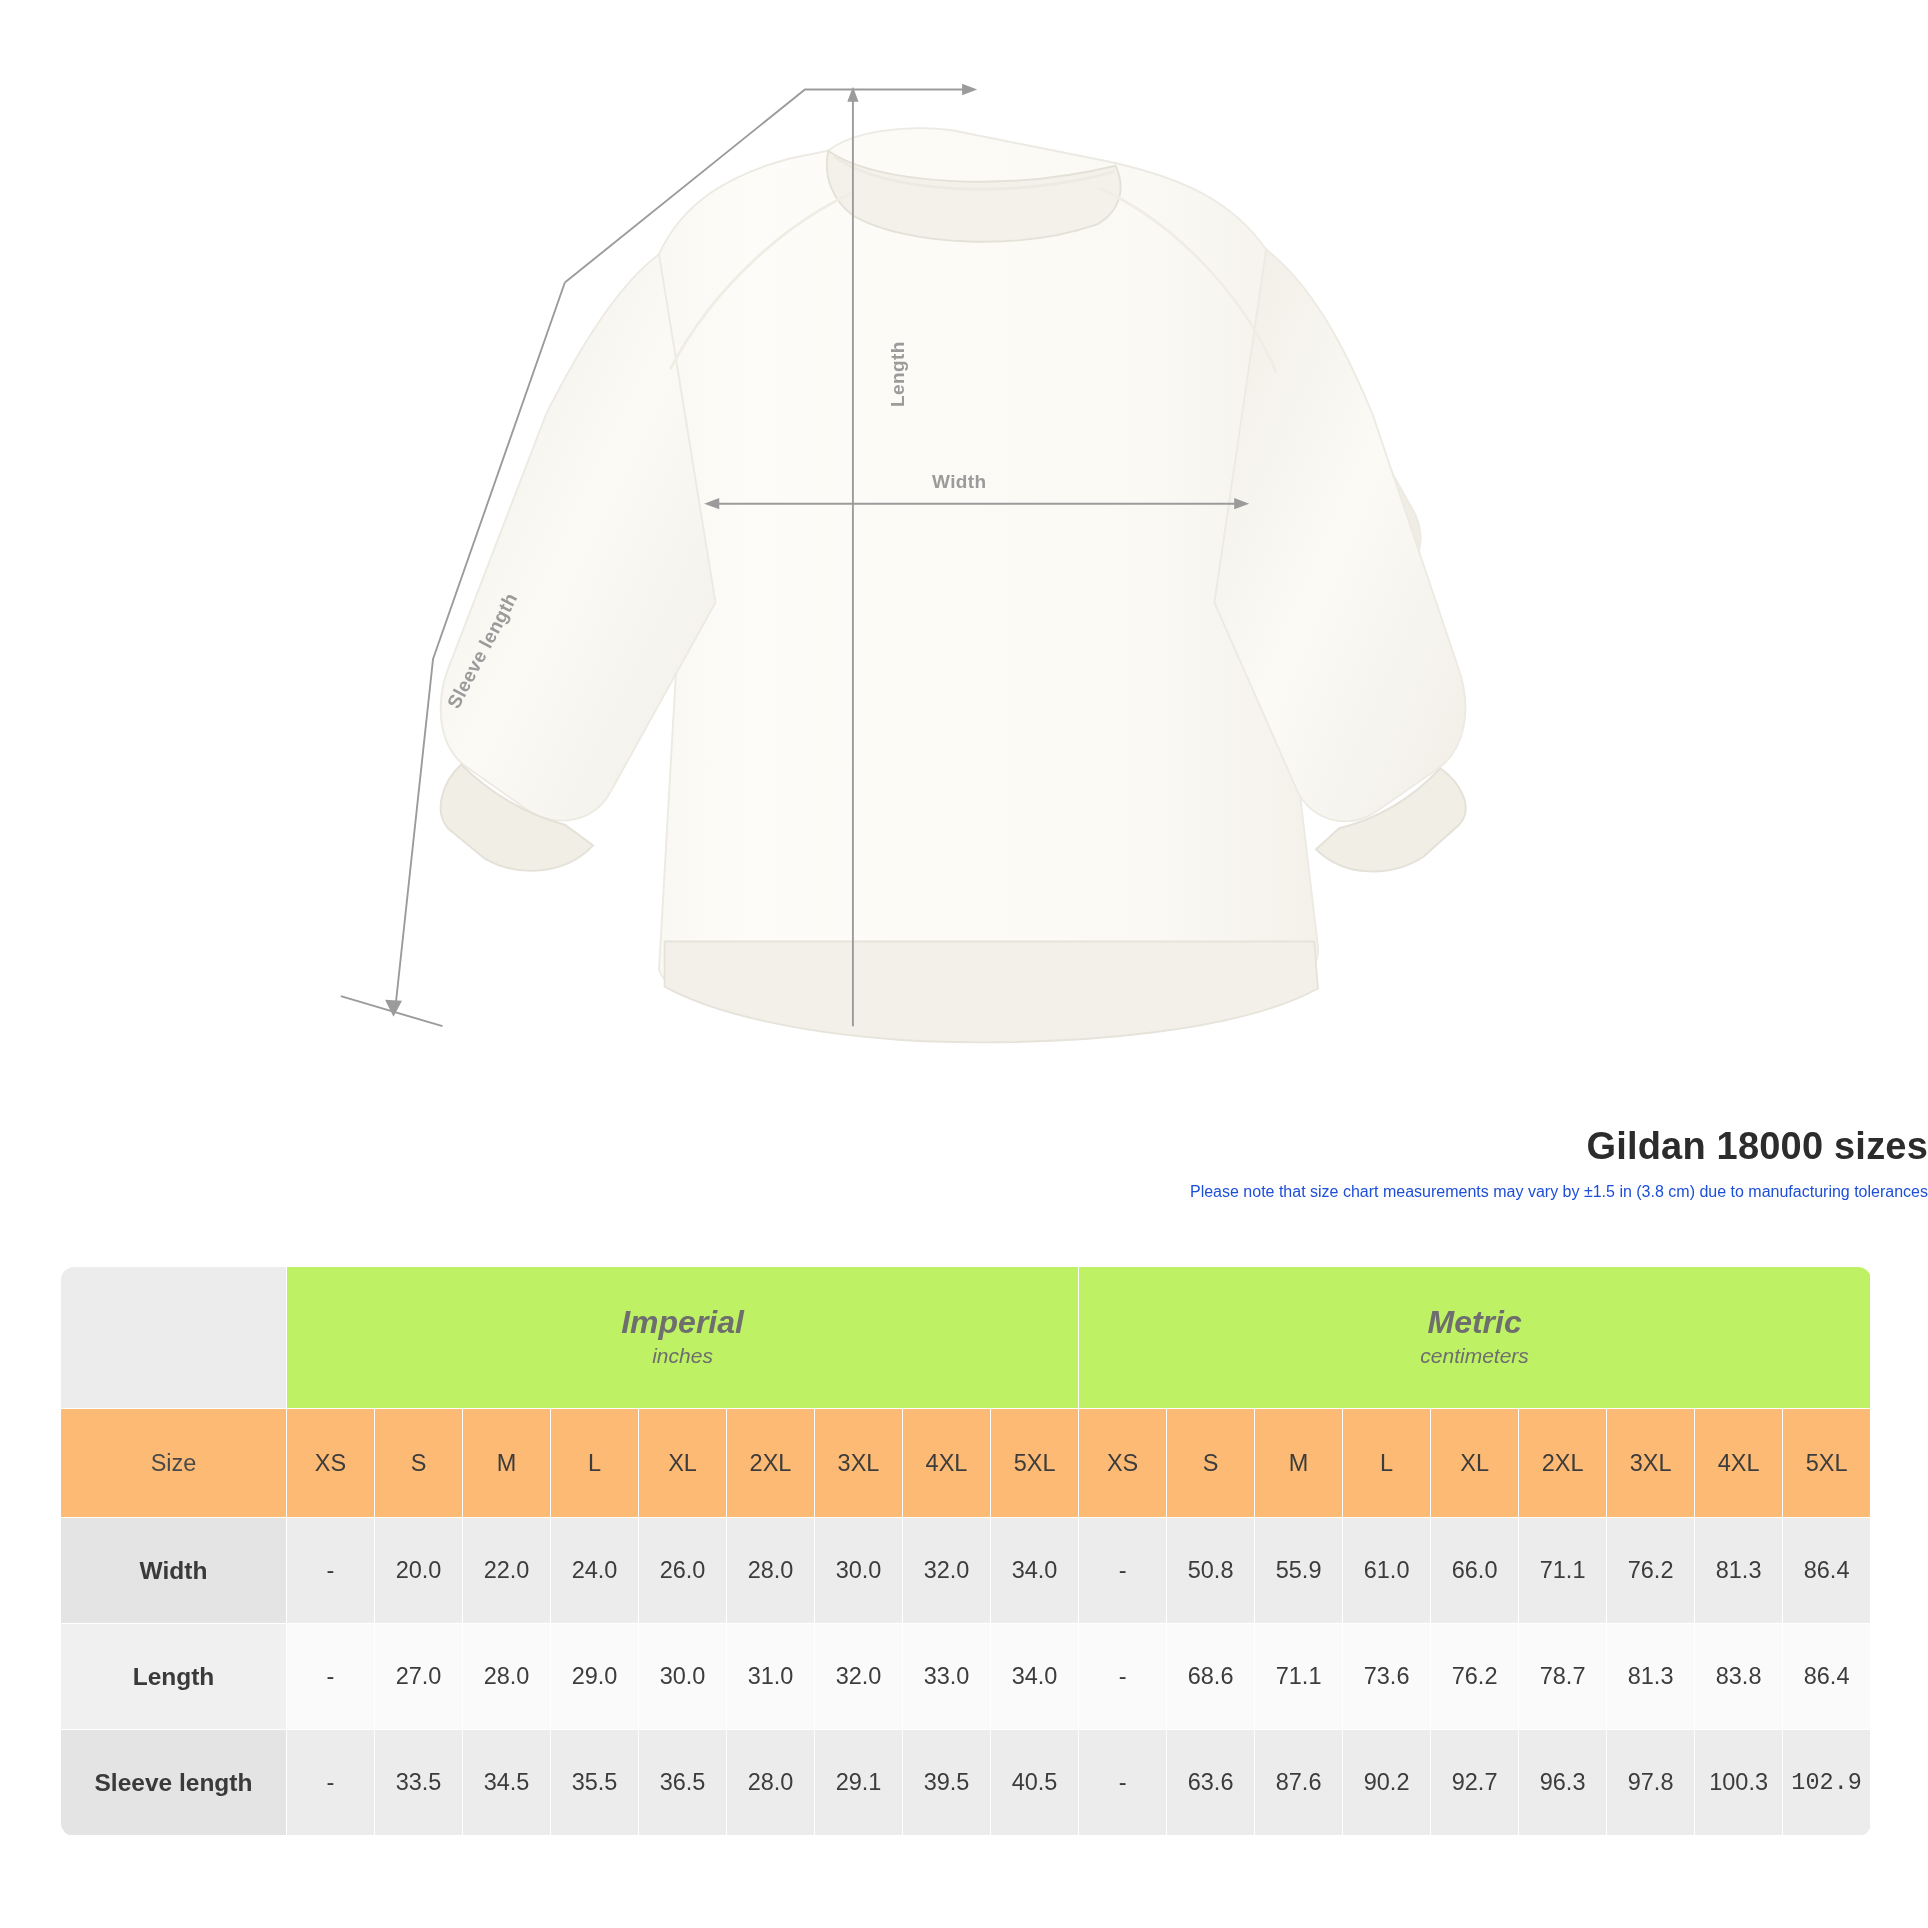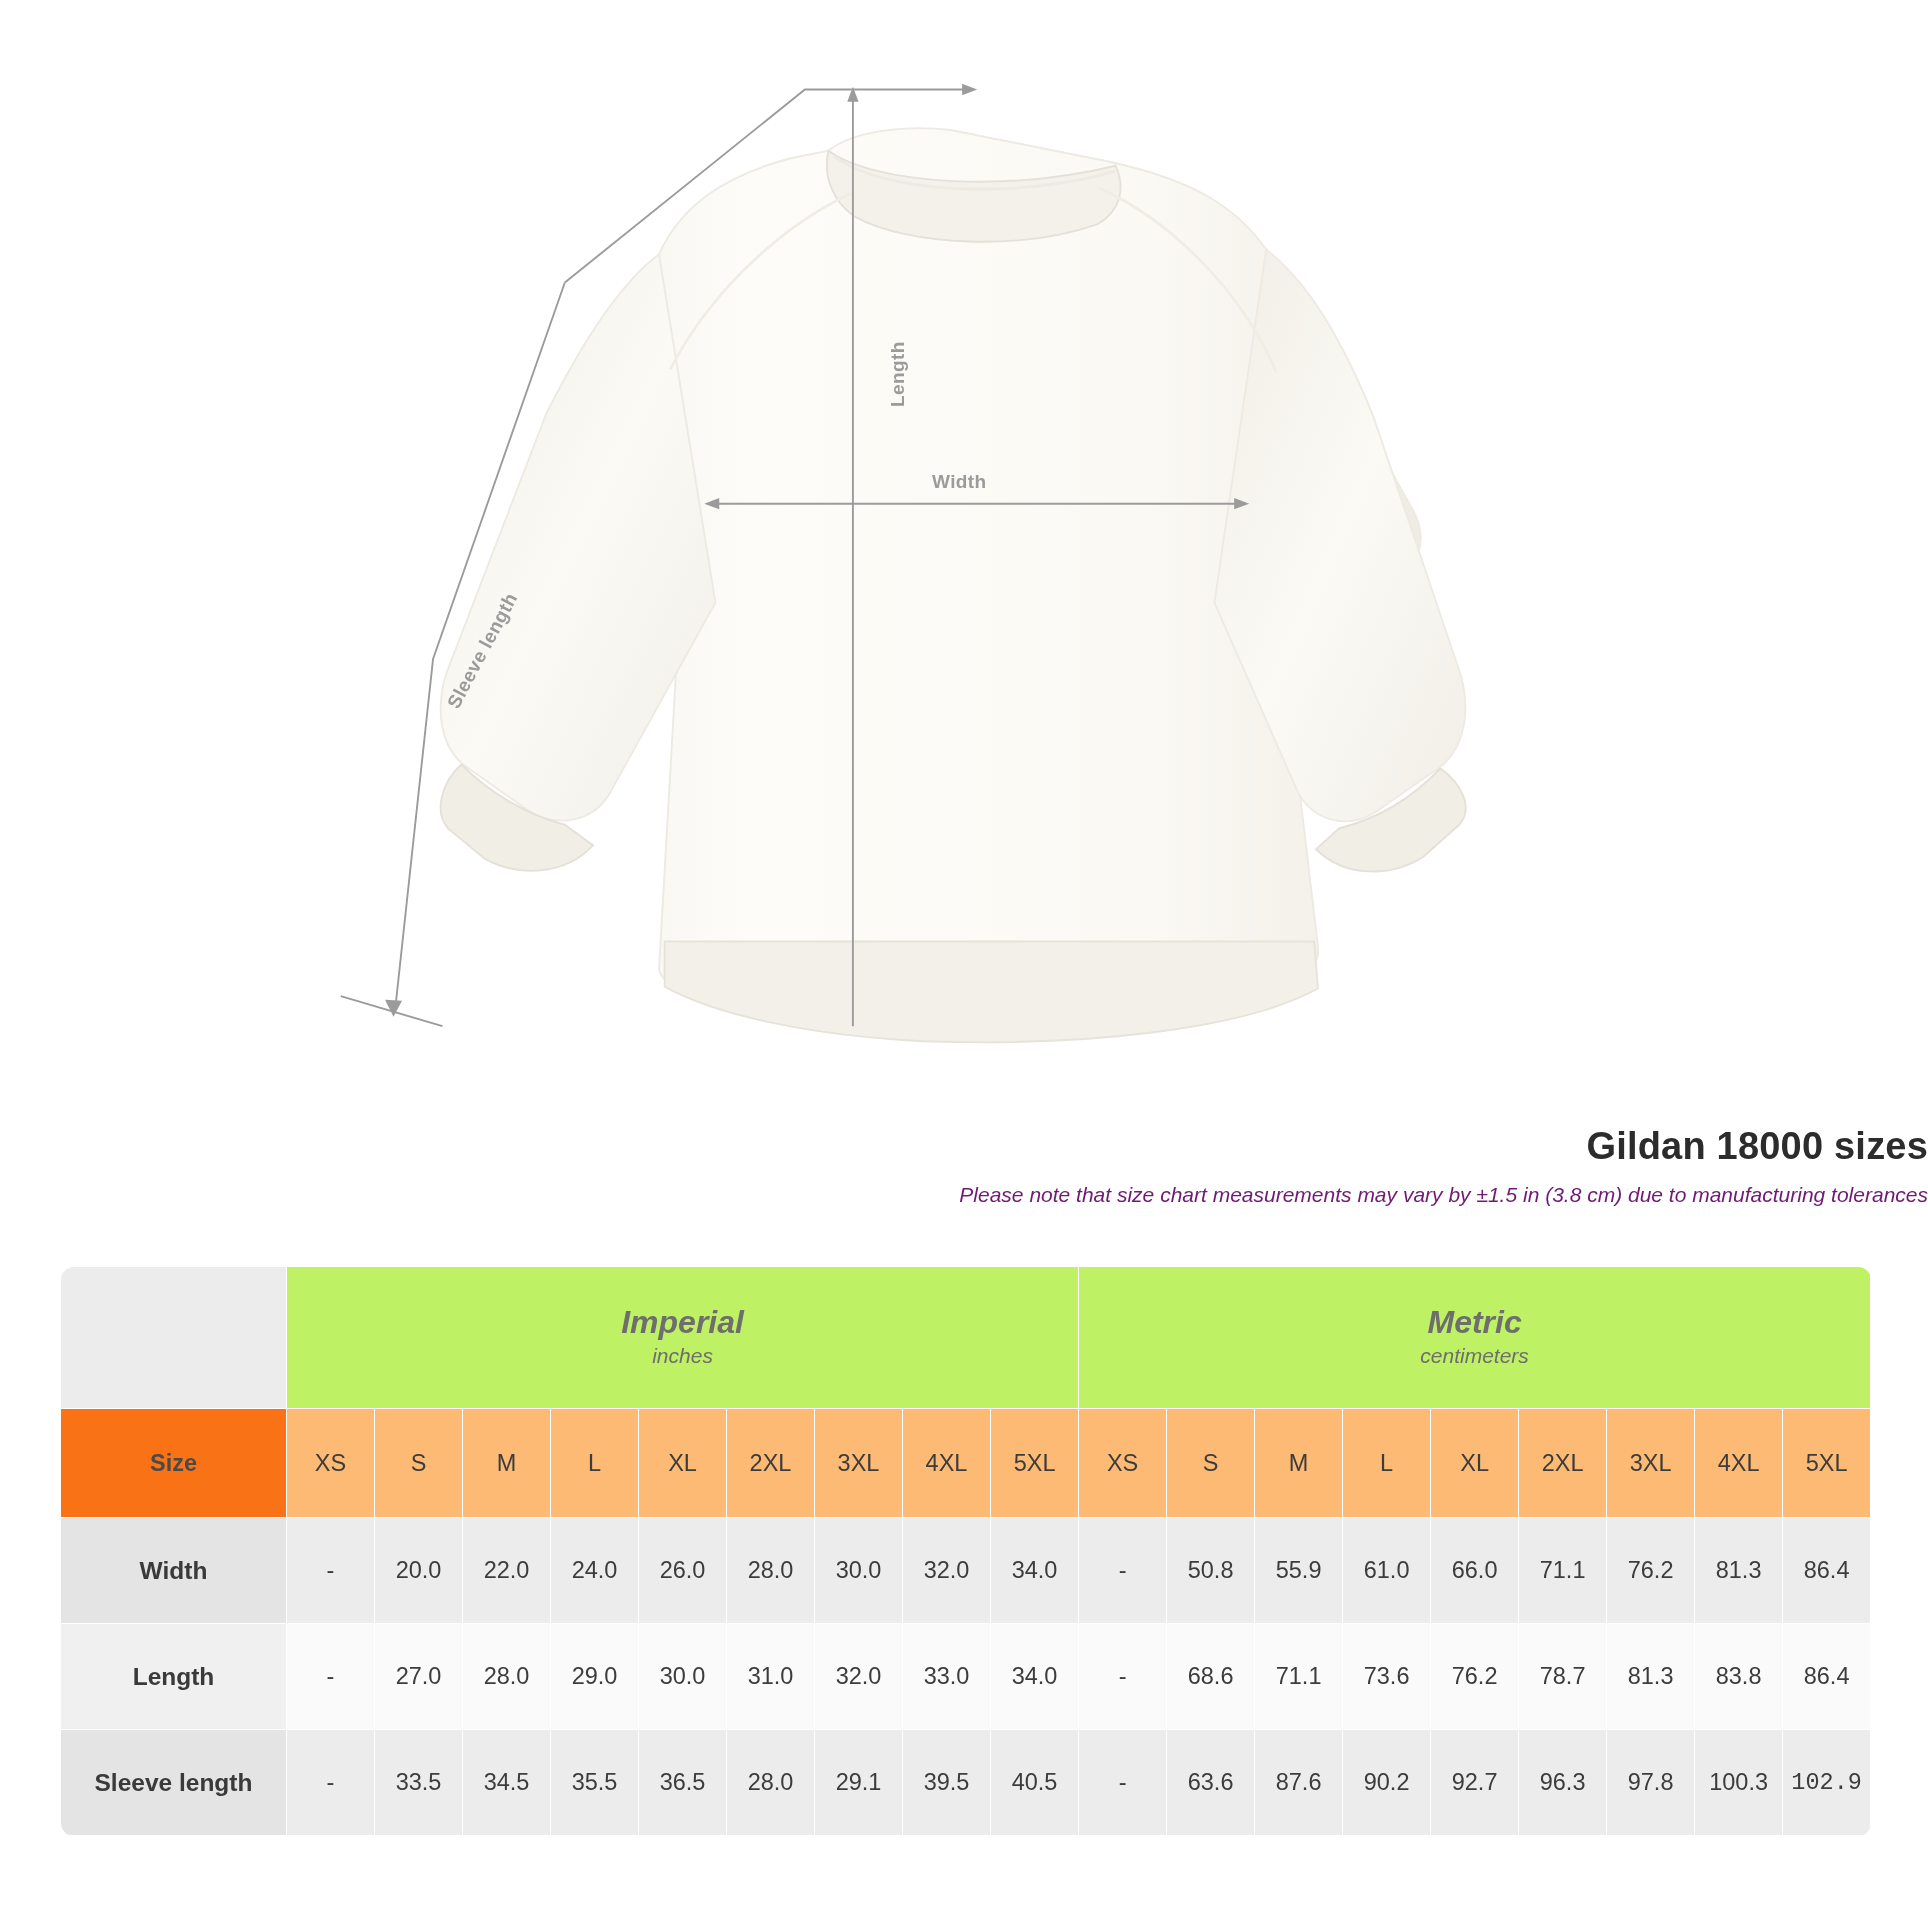--- a/index.html
+++ b/index.html
@@ -57,23 +57,22 @@
     text-align: right;
   }
   .chart-title {
     font-size: 38px;
     font-weight: bold;
     color: #2c2c2c;
     margin: 0 0 15px 0;
     letter-spacing: 0.2px;
   }
   .chart-note {
-    font-size: 21px;
-    font-style: italic;
-    color: #701a75;
+    font-size: 16px;
+    color: #1d4ed8;
     margin: 0;
   }
 
   
   .table-wrap {
     position: absolute;
     top: 1266px;
     left: 60px;
     width: 1808px;
   }
@@ -117,22 +116,22 @@
   }
   
   .row-size td {
     background: #fdba74;
     height: 108px;
     font-size: 24.5px;
     color: #4a4a4a;
     font-weight: normal;
   }
   .row-size td.label-cell {
-    background: #f97316;
-    font-weight: bold;
+    background: #fdba74;
+    font-weight: normal;
     color: #4a4a4a;
   }
   
   .row-data td {
     height: 105px;
   }
   .row-data.alt td { background: #ececec; }
   .row-data.plain td { background: #fafafa; }
   .row-data td.label-cell {
     font-weight: bold;

